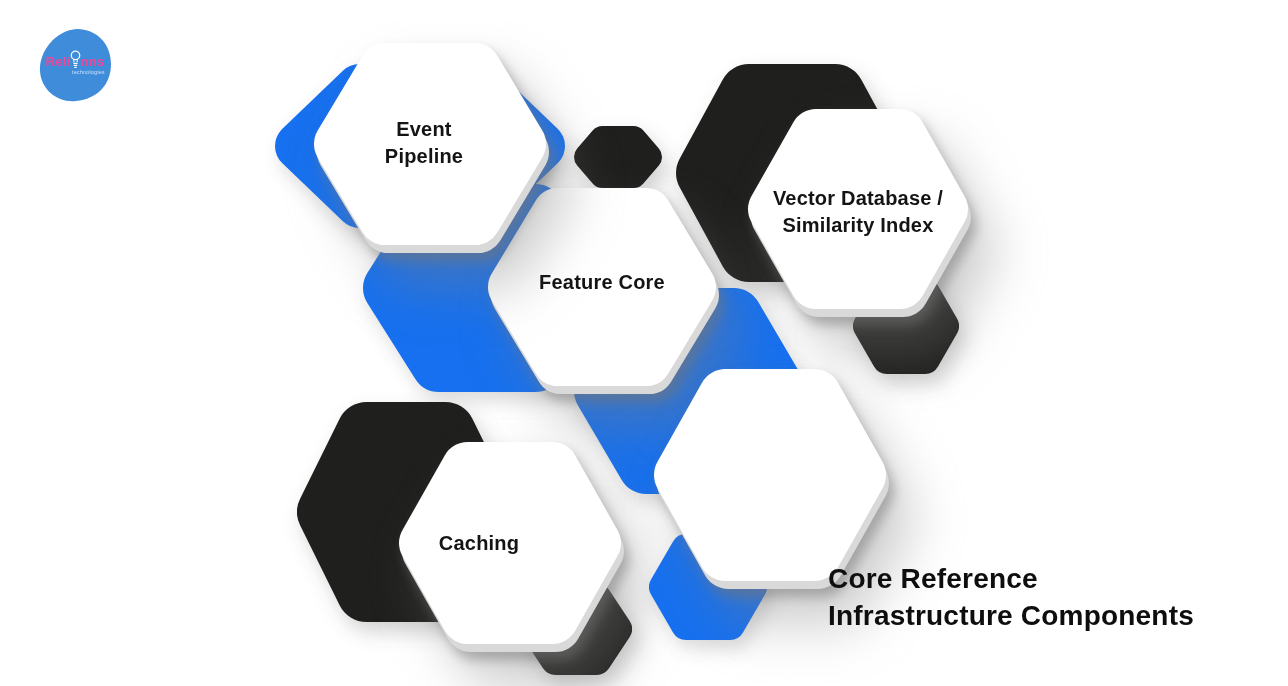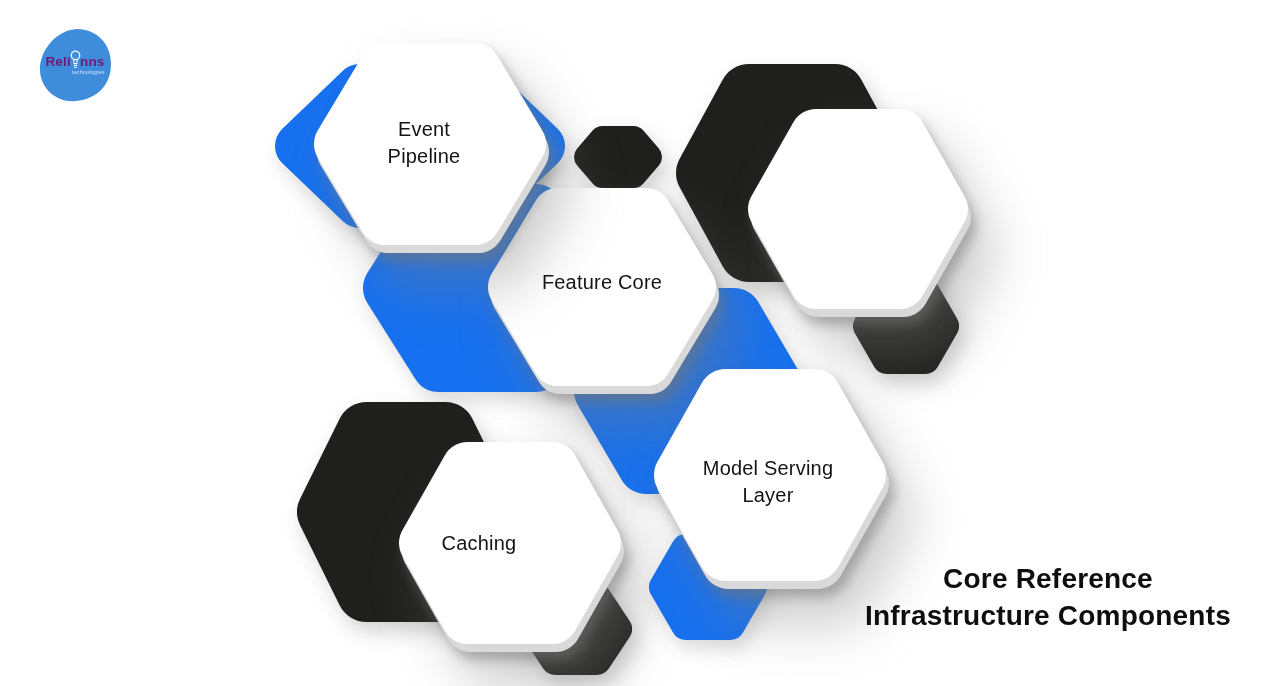--- a/index.html
+++ b/index.html
@@ -14,36 +14,36 @@
   .hex{stroke-linejoin:round;}
   .face{fill:#ffffff;stroke:#ffffff;}
   .rim{fill:#d9d9d9;stroke:#d9d9d9;}
   .blue{fill:#1670EF;stroke:#1670EF;}
   .blue.decor{filter:drop-shadow(5px 9px 9px rgba(30,30,30,.16));}
   .dark{fill:#1F1F1D;stroke:#1F1F1D;}
   .dark.decor{filter:drop-shadow(6px 10px 10px rgba(30,30,30,.2));}
   .wgrp{filter:drop-shadow(5px 8px 6px rgba(118,118,118,.5)) drop-shadow(22px 32px 26px rgba(125,125,125,.38));}
   .node-label{
     position:absolute;transform:translate(-50%,-50%);
-    font-weight:400;font-size:20px;line-height:1.33;
+    font-weight:700;font-size:20px;line-height:1.33;
     color:#141414;text-align:center;white-space:pre-line;letter-spacing:.2px;
   }
   .main-title{
     position:absolute;transform:translate(-50%,-50%);
     font-weight:700;font-size:28px;line-height:1.33;
-    color:#0E0E0E;text-align:center;white-space:pre-line;letter-spacing:.2px;
+    color:#0E0E0E;text-align:left;white-space:pre-line;letter-spacing:.2px;
     width:440px;
   }
   
   .logo{position:absolute;left:36px;top:27px;width:78px;height:76px;}
   .logo svg.blob{position:absolute;left:0;top:0;}
   .logo-text{
     position:absolute;top:24px;left:0;right:0;
     display:flex;align-items:center;justify-content:center;
-    color:#701a75;font-weight:700;font-size:13.5px;letter-spacing:.2px;
+    color:#ec4899;font-weight:700;font-size:13.5px;letter-spacing:.2px;
   }
   .logo-text .bulb{position:relative;top:-2px;margin:0 -1px;}
   .logo-tagline{
     position:absolute;top:42px;right:9px;
     font-size:5px;color:#D6E9FF;letter-spacing:.4px;font-weight:400;
   }
 </style>
 </head>
 <body>
 
@@ -84,22 +84,22 @@
     <polygon class="hex blue decor" points="664,587 686,549 730,549 752,587 730,625 686,625" stroke-width="30"></polygon>
     <g class="wgrp">
       <polygon class="hex rim" points="684,483 728.5,404 817.5,404 862,483 817.5,562 728.5,562" stroke-width="54"></polygon>
       <polygon class="hex face" points="681,475 725.5,396 814.5,396 859,475 814.5,554 725.5,554" stroke-width="54"></polygon>
     </g>
   </svg>
 
   <div class="node-label" style="left:424px;top:143px">Event
 Pipeline</div>
   <div class="node-label" style="left:602px;top:282px">Feature Core</div>
-  <div class="node-label" style="left:768px;top:482px">Model Serving
-Layer</div>
+  <div class="node-label" style="left:858px;top:212px">Vector Database /
+Similarity Index</div>
   <div class="node-label" style="left:479px;top:543px">Caching</div>
 
   <div class="main-title" style="left:1048px;top:597px">Core Reference
 Infrastructure Components</div>
 
   <div class="logo">
     <svg class="blob" width="78" height="76" viewBox="0 0 78 76">
       <path fill="#3F8CDB" d="M41 2 C60 2 75 16 75 37 C75 58 61 72 40 74 C22 76 5 63 4 44 C3 24 20 3 41 2 Z"></path>
     </svg>
     <div class="logo-text">

